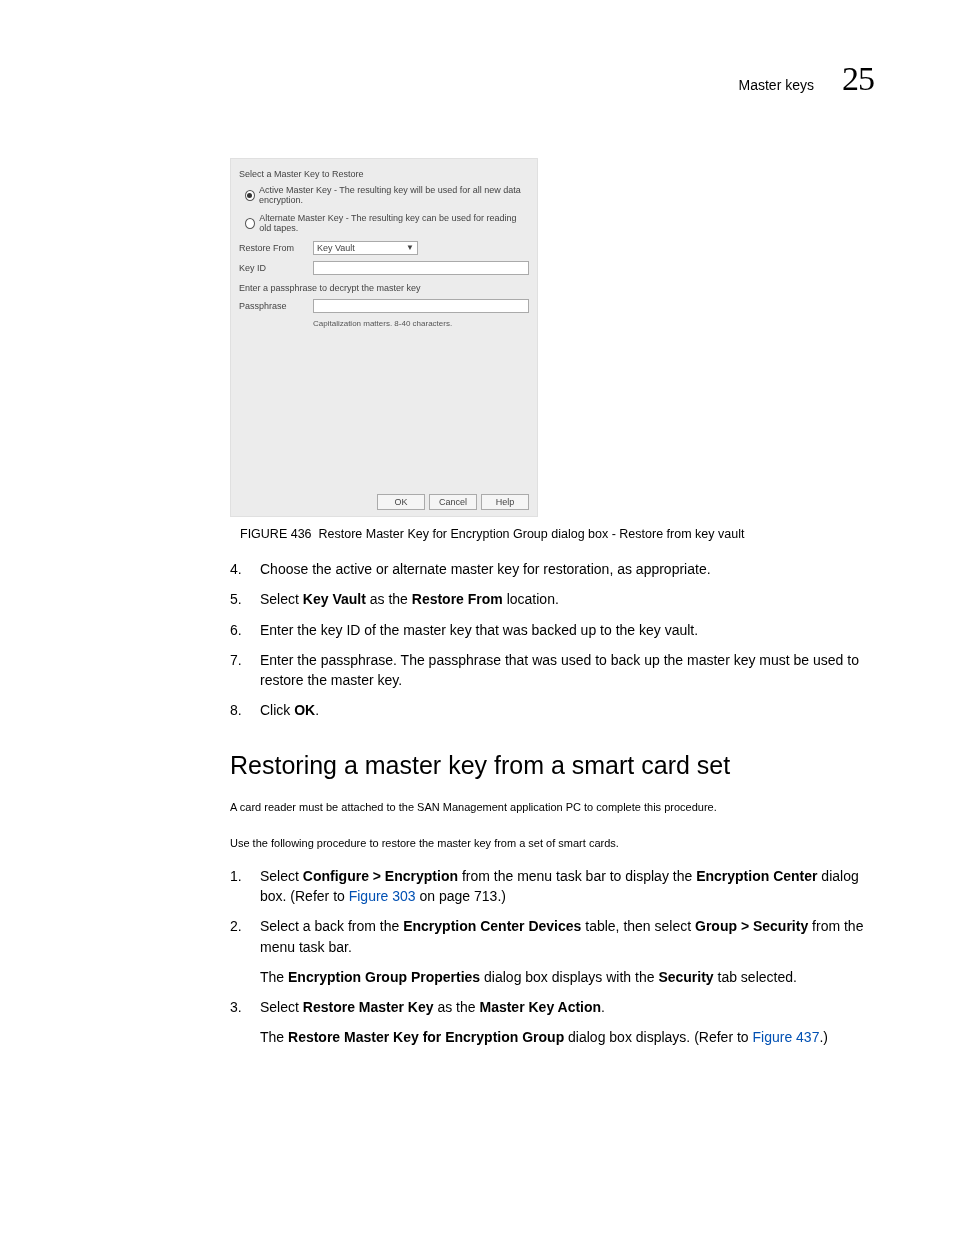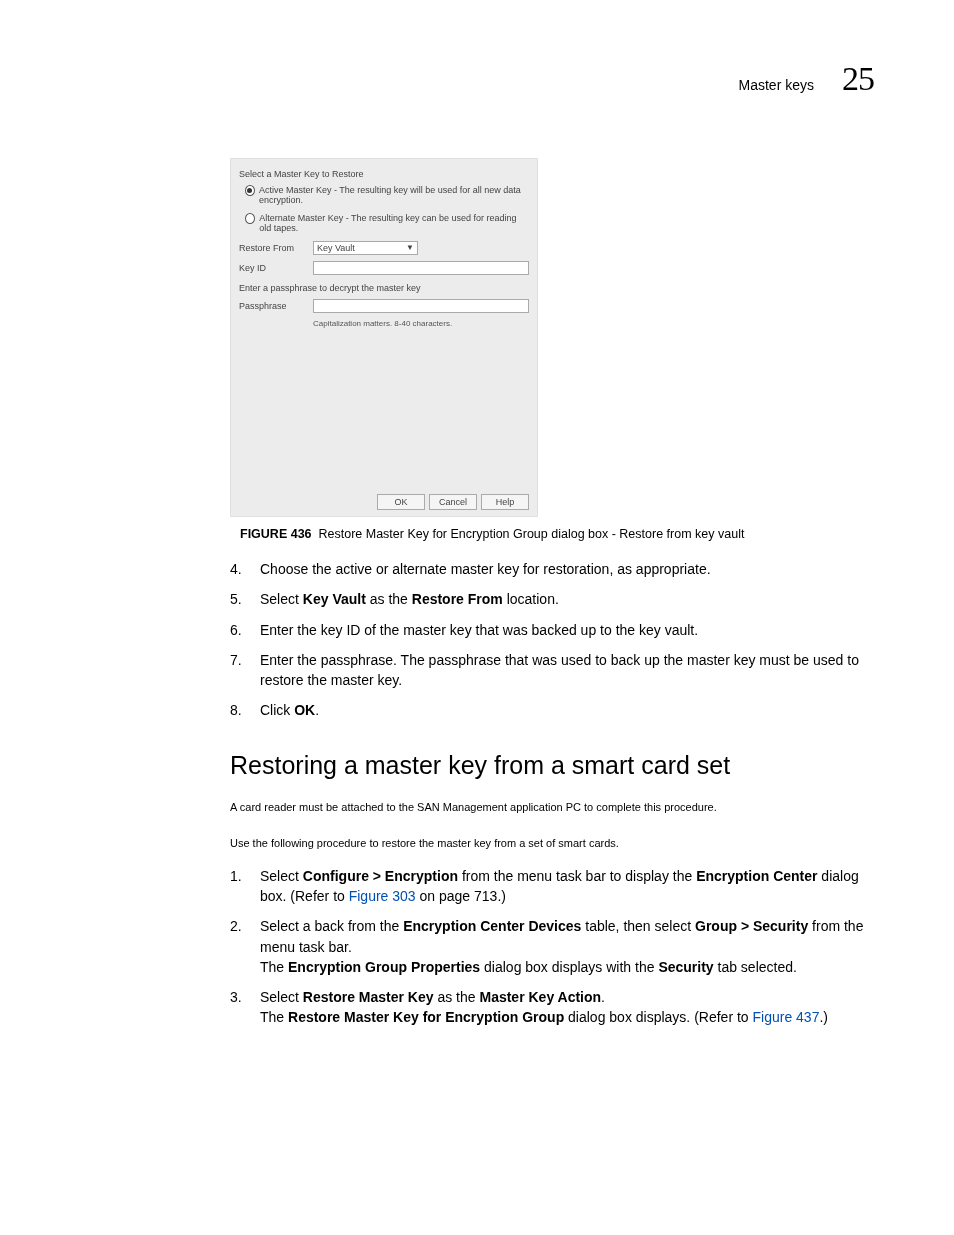--- a/index.html
+++ b/index.html
@@ -47,21 +47,21 @@
     font-size: 9px;
     color: #444;
     border: 1px solid #e0e0e0;
     box-sizing: border-box;
   }
   .dialog .title {
     margin: 2px 0 6px 0;
   }
   .dialog .radio-row {
     display: flex;
-    align-items: flex-start;
+    align-items: center;
     gap: 4px;
     margin: 4px 0 8px 6px;
   }
   .dialog .radio {
     width: 9px; height: 9px;
     border-radius: 50%;
     border: 1px solid #555;
     display: inline-flex;
     align-items: center;
     justify-content: center;
@@ -125,21 +125,21 @@
     border: 1px solid #aaa;
     font-size: 9px;
     text-align: center;
   }
 
   .caption {
     font-size: 12.5px;
     margin: 10px 0 18px 0;
   }
   .caption b {
-    font-weight: bold;
+    font-weight: normal;
     padding-left: 10px;
   }
 
   ol.steps {
     list-style: none;
     padding: 0;
     margin: 0 0 24px 0;
     font-size: 14px;
     line-height: 1.45;
   }
@@ -149,20 +149,21 @@
     margin: 8px 0 10px 0;
   }
   ol.steps > li .num {
     width: 18px;
     flex: 0 0 18px;
   }
   ol.steps > li .body {
     flex: 1;
   }
   ol.steps .sub {
+    margin-top: 10px;
   }
 
   h2.section {
     font-family: "Arial Narrow", Arial, sans-serif;
     font-stretch: condensed;
     font-weight: 400;
     font-size: 25px;
     margin: 30px 0 12px 0;
     letter-spacing: 0;
   }

